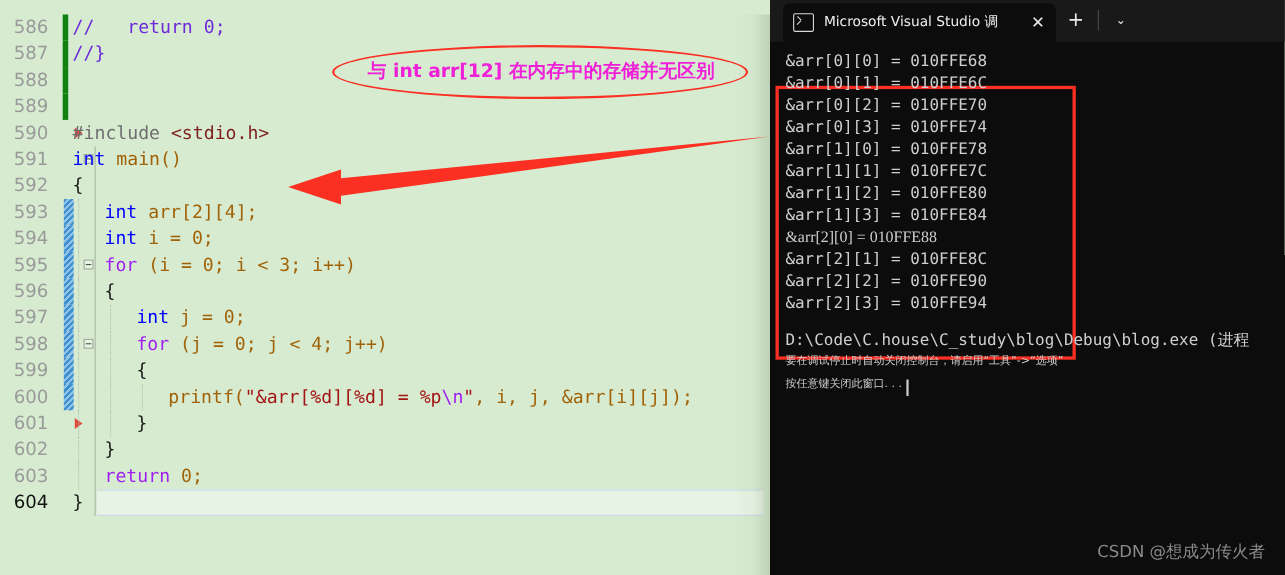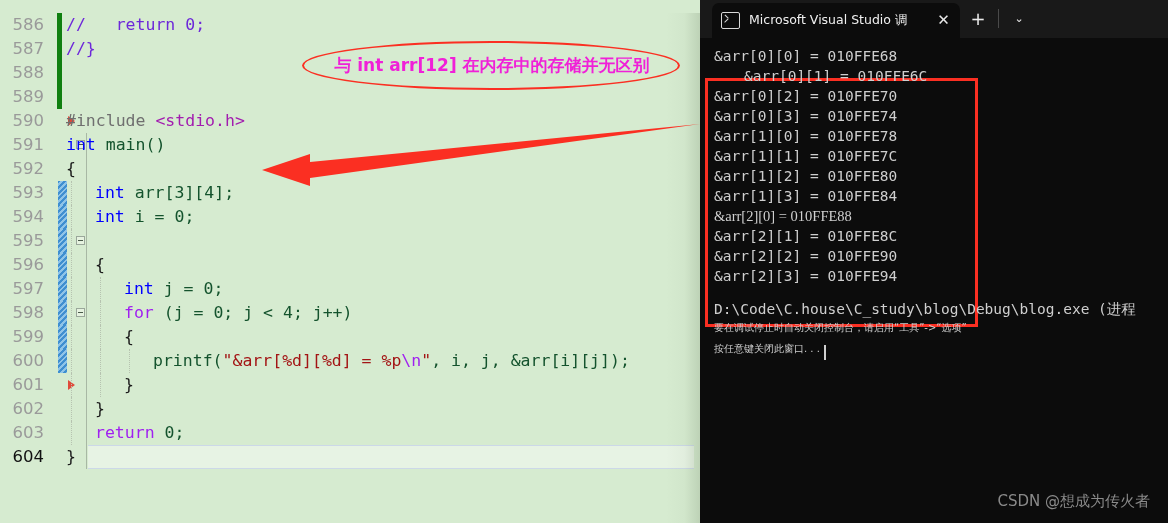--- a/index.html
+++ b/index.html
@@ -61,26 +61,26 @@
   .curline{
     position:absolute;left:88px;right:18px;top:0;height:24px;
     background:rgba(255,255,255,0.42);
     border-top:1px solid #ccd8e8;border-bottom:1px solid #ccd8e8;
     box-sizing:border-box;
   }
 
   
   .k-kw     {color:#0000ff;}
   .k-ctl    {color:#a020f0;}
-  .k-id     {color:#14532d;}
+  .k-id     {color:#a16207;}
   .k-str    {color:#a31515;}
   .k-esc    {color:#a020f0;}
   .k-cmt    {color:#6d28d9;}
   .k-pp     {color:#6f6f6f;}
-  .k-inc    {color:#a21caf;text-align:center;}
+  .k-inc    {color:#7f1d1d;text-align:center;}
   .k-punct  {color:#1a1a1a;}
 
   
   #ellipse{
     position:absolute;left:302px;top:41px;width:378px;height:49px;
     border:2.5px solid #fb2f22;border-radius:50%;
     box-sizing:border-box;
   }
   #ellipse-text{
     position:absolute;left:316px;top:50px;width:352px;height:30px;
@@ -171,23 +171,23 @@
 
 <div id="editor">
   <div id="editor-lines">
       <div class="code-line"><div class="ln">586</div><div class="chg green"></div><div class="txt" style="left: 66px;"><span class="k-cmt">//   return 0;</span></div></div>
       <div class="code-line"><div class="ln">587</div><div class="chg green"></div><div class="txt" style="left: 66px;"><span class="k-cmt">//}</span></div></div>
       <div class="code-line"><div class="ln">588</div><div class="chg green"></div><div class="txt" style="left: 66px;"></div></div>
       <div class="code-line"><div class="ln">589</div><div class="chg green"></div><div class="txt" style="left: 66px;"></div></div>
       <div class="code-line"><div class="ln">590</div><div class="bookmark"></div><div class="txt" style="left: 66px;"><span class="k-pp">#include </span><span class="k-inc">&lt;stdio.h&gt;</span></div></div>
       <div class="code-line"><div class="ln">591</div><div class="bracketline"></div><div class="boxmark"></div><div class="txt" style="left: 66px;"><span class="k-kw">int</span><span class="k-id"> main()</span></div></div>
       <div class="code-line"><div class="ln">592</div><div class="bracketline"></div><div class="txt" style="left: 66px;"><span class="k-punct">{</span></div></div>
-      <div class="code-line"><div class="ln">593</div><div class="chg blue"></div><div class="bracketline"></div><div class="indentguide" style="left: 71px;"></div><div class="txt" style="left: 95px;"><span class="k-kw">int</span><span class="k-id"> arr[3][4];</span></div></div>
+      <div class="code-line"><div class="ln">593</div><div class="chg blue"></div><div class="bracketline"></div><div class="indentguide" style="left: 71px;"></div><div class="txt" style="left: 95px;"><span class="k-kw">int</span><span class="k-id"> arr[2][4];</span></div></div>
       <div class="code-line"><div class="ln">594</div><div class="chg blue"></div><div class="bracketline"></div><div class="indentguide" style="left: 71px;"></div><div class="txt" style="left: 95px;"><span class="k-kw">int</span><span class="k-id"> i = 0;</span></div></div>
-      <div class="code-line"><div class="ln">595</div><div class="chg blue"></div><div class="bracketline"></div><div class="boxmark"></div><div class="indentguide" style="left: 71px;"></div></div>
+      <div class="code-line"><div class="ln">595</div><div class="chg blue"></div><div class="bracketline"></div><div class="boxmark"></div><div class="indentguide" style="left: 71px;"></div><div class="txt" style="left: 95px;"><span class="k-ctl">for</span><span class="k-id"> (i = 0; i &lt; 3; i++)</span></div></div>
       <div class="code-line"><div class="ln">596</div><div class="chg blue"></div><div class="bracketline"></div><div class="indentguide" style="left: 71px;"></div><div class="txt" style="left: 95px;"><span class="k-punct">{</span></div></div>
       <div class="code-line"><div class="ln">597</div><div class="chg blue"></div><div class="bracketline"></div><div class="indentguide" style="left: 71px;"></div><div class="indentguide" style="left: 100px;"></div><div class="txt" style="left: 124px;"><span class="k-kw">int</span><span class="k-id"> j = 0;</span></div></div>
       <div class="code-line"><div class="ln">598</div><div class="chg blue"></div><div class="bracketline"></div><div class="boxmark"></div><div class="indentguide" style="left: 71px;"></div><div class="indentguide" style="left: 100px;"></div><div class="txt" style="left: 124px;"><span class="k-ctl">for</span><span class="k-id"> (j = 0; j &lt; 4; j++)</span></div></div>
       <div class="code-line"><div class="ln">599</div><div class="chg blue"></div><div class="bracketline"></div><div class="indentguide" style="left: 71px;"></div><div class="indentguide" style="left: 100px;"></div><div class="txt" style="left: 124px;"><span class="k-punct">{</span></div></div>
       <div class="code-line"><div class="ln">600</div><div class="chg blue"></div><div class="bracketline"></div><div class="indentguide" style="left: 71px;"></div><div class="indentguide" style="left: 100px;"></div><div class="indentguide" style="left: 129px;"></div><div class="txt" style="left: 153px;"><span class="k-id">printf(</span><span class="k-str">"&amp;arr[%d][%d] = %p</span><span class="k-esc">\n</span><span class="k-str">"</span><span class="k-id">, i, j, &amp;arr[i][j]);</span></div></div>
       <div class="code-line"><div class="ln">601</div><div class="bracketline"></div><div class="bookmark"></div><div class="indentguide" style="left: 71px;"></div><div class="indentguide" style="left: 100px;"></div><div class="txt" style="left: 124px;"><span class="k-punct">}</span></div></div>
       <div class="code-line"><div class="ln">602</div><div class="bracketline"></div><div class="indentguide" style="left: 71px;"></div><div class="txt" style="left: 95px;"><span class="k-punct">}</span></div></div>
       <div class="code-line"><div class="ln">603</div><div class="bracketline"></div><div class="indentguide" style="left: 71px;"></div><div class="txt" style="left: 95px;"><span class="k-ctl">return</span><span class="k-id"> 0;</span></div></div>
       <div class="code-line"><div class="curline"></div><div class="ln cur">604</div><div class="bracketline"></div><div class="txt" style="left: 66px;"><span class="k-punct">}</span></div></div>
     </div>
@@ -211,21 +211,21 @@
     </div>
     <div id="tab-new">+</div>
     <div id="tab-sep"></div>
     <div id="tab-chev">⌄</div>
   </div>
 
   <div id="console-body">
     <div id="redbox"></div>
     <div id="out-lines">
         <div class="out-line" style="top: 10px;">&amp;arr[0][0] = 010FFE68</div>
-        <div class="out-line" style="top: 30px; margin-left: 30px;">&amp;arr[0][1] = 010FFE6C</div>
+        <div class="out-line" style="top: 30px;">&amp;arr[0][1] = 010FFE6C</div>
         <div class="out-line" style="top: 50px;">&amp;arr[0][2] = 010FFE70</div>
         <div class="out-line" style="top: 70px;">&amp;arr[0][3] = 010FFE74</div>
         <div class="out-line" style="top: 90px;">&amp;arr[1][0] = 010FFE78</div>
         <div class="out-line" style="top: 110px;">&amp;arr[1][1] = 010FFE7C</div>
         <div class="out-line" style="top: 130px;">&amp;arr[1][2] = 010FFE80</div>
         <div class="out-line" style="top: 150px;">&amp;arr[1][3] = 010FFE84</div>
         <div class="out-line" style="top: 170px; font-family: Liberation Serif, serif;">&amp;arr[2][0] = 010FFE88</div>
         <div class="out-line" style="top: 190px;">&amp;arr[2][1] = 010FFE8C</div>
         <div class="out-line" style="top: 210px;">&amp;arr[2][2] = 010FFE90</div>
         <div class="out-line" style="top: 230px;">&amp;arr[2][3] = 010FFE94</div>

